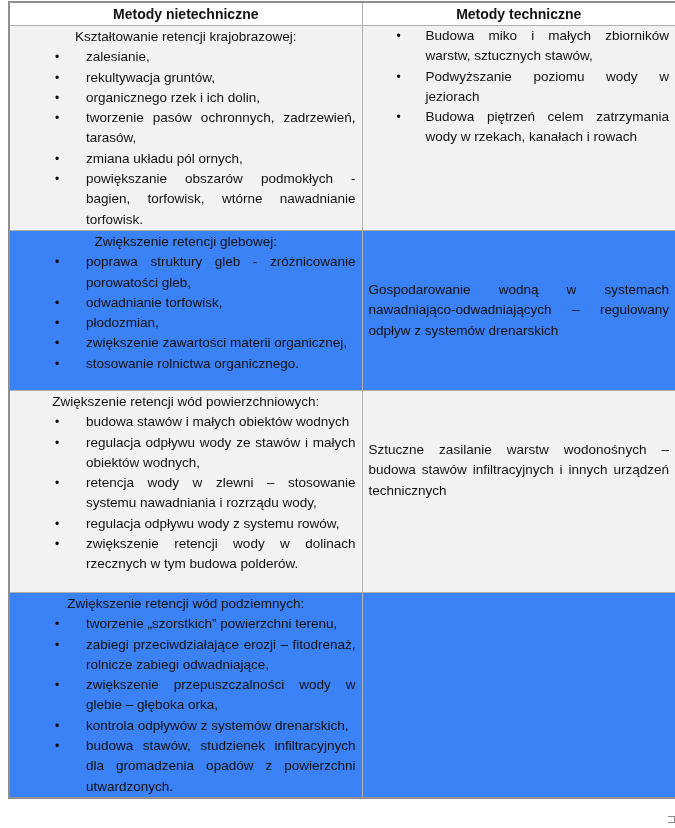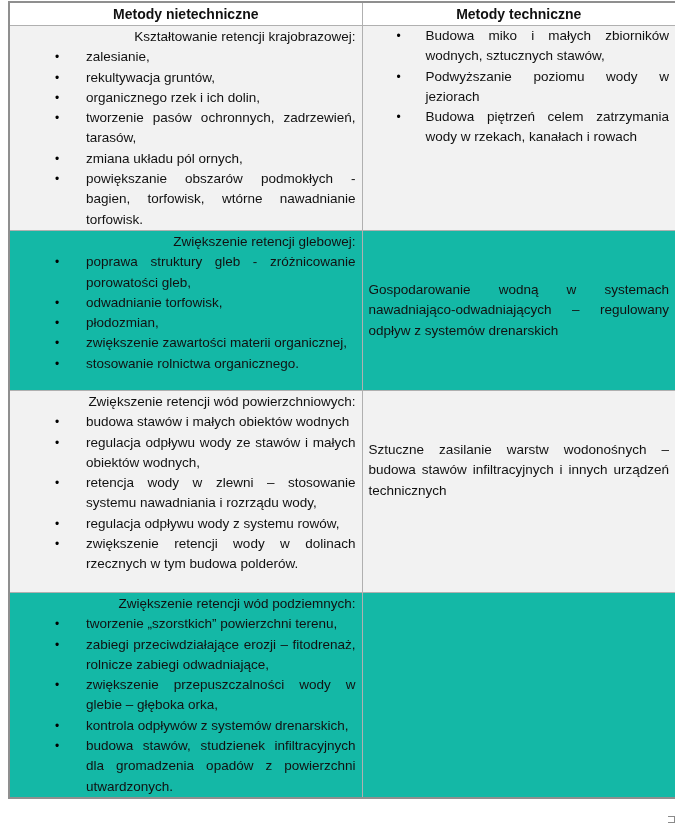--- a/index.html
+++ b/index.html
@@ -40,31 +40,31 @@
     font-size: 14px;
     font-weight: bold;
     text-align: center;
     line-height: 20px;
     padding: 1px 4px;
     background: #ffffff;
   }
   tbody td {
     font-size: 13.5px;
     line-height: 20.3px;
-    background: #14b8a6;
+    background: #3b82f6;
   }
   tbody tr:nth-child(odd) td { background: var(--shade); }
   tbody tr:nth-child(1) td { height: 202px; }
   tbody tr:nth-child(2) td { height: 160px; }
   tbody tr:nth-child(3) td { height: 202px; }
   tbody tr:nth-child(4) td { height: 204px; }
 
   .cell-heading {
     padding-top: 1px;
-    text-align: right;
+    text-align: center;
   }
   .cell-paragraph {
     padding-top: 1px;
     text-align: justify;
     margin-top: 48px;
   }
   .bullet-item { display: flex; }
   td.left  .bullet-item { margin-left: 39px; }
   td.right .bullet-item { margin-left: 28px; }
   .bullet {
@@ -129,21 +129,21 @@
               <span class="bullet-text">zmiana układu pól ornych,</span>
             </div>
             <div class="bullet-item">
               <span class="bullet">•</span>
               <span class="bullet-text">powiększanie obszarów podmokłych - bagien, torfowisk, wtórne nawadnianie torfowisk.</span>
             </div>
           </td>
           <td class="cell right">
             <div class="bullet-item">
               <span class="bullet">•</span>
-              <span class="bullet-text">Budowa miko i małych zbiorników wodnych, sztucznych stawów,</span>
+              <span class="bullet-text">Budowa miko i małych zbiorników warstw, sztucznych stawów,</span>
             </div>
             <div class="bullet-item">
               <span class="bullet">•</span>
               <span class="bullet-text">Podwyższanie poziomu wody w jeziorach</span>
             </div>
             <div class="bullet-item">
               <span class="bullet">•</span>
               <span class="bullet-text">Budowa piętrzeń celem zatrzymania wody w rzekach, kanałach i rowach</span>
             </div>
           </td>

